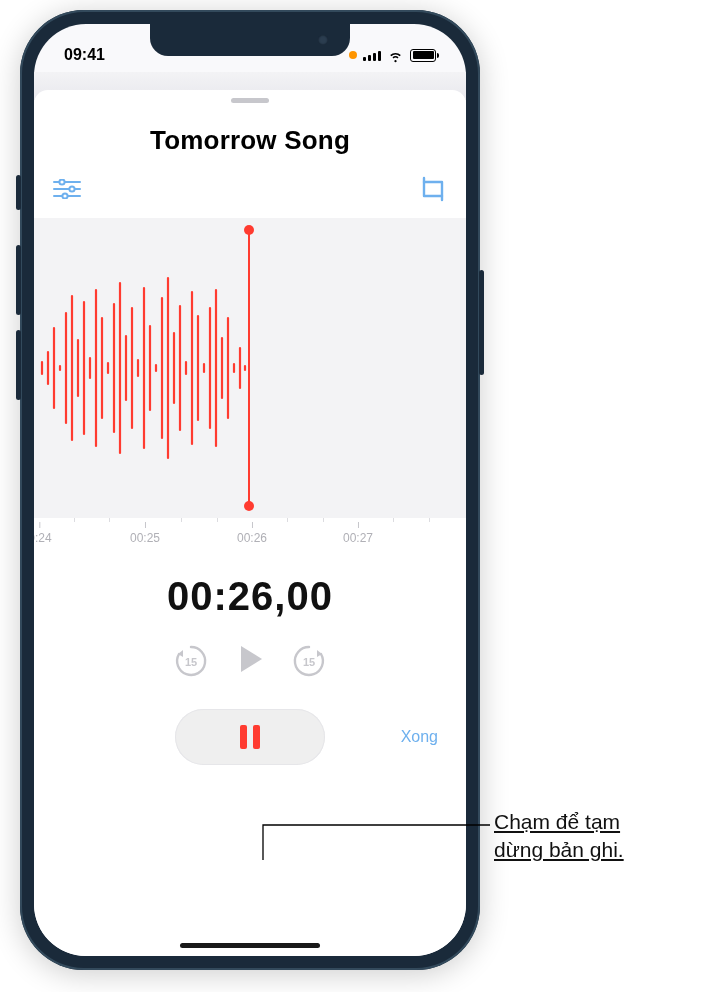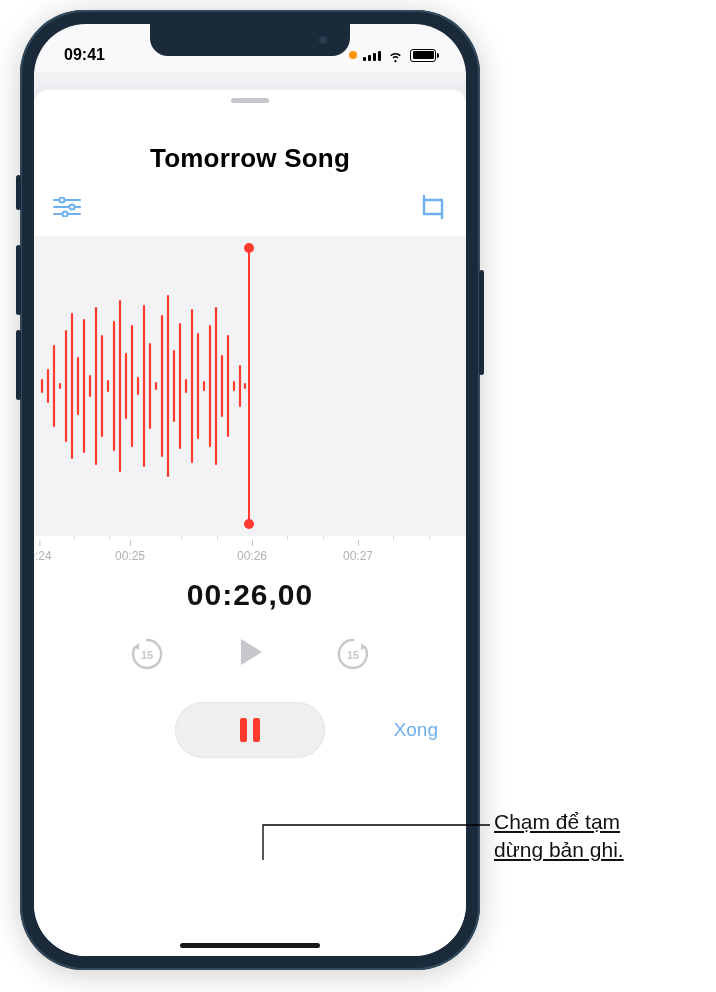--- a/index.html
+++ b/index.html
@@ -83,21 +83,21 @@
     border-top-left-radius: 14px;
     border-top-right-radius: 14px;
     margin-top: -10px;
     position: relative;
     display:flex; flex-direction:column;
   }
   .grabber {
     width: 38px; height: 5px; border-radius: 3px;
     background: #c7c7cc; margin: 8px auto 0;
   }
-  .title-block { text-align:center; margin-top:40px; }
+  .title-block { text-align:center; margin-top:22px; }
   .rec-title { font-size:26px; font-weight:700; color:#000; letter-spacing:0.2px;}
   .rec-meta  { font-size:15px; color:#8e8e93; margin-top:4px; font-weight:500;}
 
   .toolbar { display:flex; justify-content:space-between; padding:18px 18px 10px; }
   .ios-blue { color:#6eb0ee; }
   .icon-btn { width:30px;height:30px; display:flex;align-items:center;justify-content:center; }
 
   .waveform-area {
     position:relative;
     height:300px;
@@ -118,44 +118,44 @@
 
   .timeline {
     height:36px; display:flex; align-items:flex-start; position:relative;
     font-size:12px; color:#b0b0b6; padding-top:4px;
   }
   .timeline .tick { position:absolute; transform:translateX(-50%); }
   .timeline .tick::before { content:''; display:block; width:1px;height:6px;background:#c7c7cc;margin:0 auto 3px;}
   .timeline .minor { position:absolute; width:1px;height:4px;background:#dcdce0; top:0;}
 
   .big-timer {
-    text-align:center; font-size:30px; font-weight:600; color:#111;
-    margin-top:6px; font-variant-numeric:tabular-nums; letter-spacing:1px;
+    text-align:center; font-size:40px; font-weight:600; color:#111;
+    margin-top:20px; font-variant-numeric:tabular-nums; letter-spacing:1px;
   }
   .transport {
-    display:flex; justify-content:center; align-items:center; gap:68px;
+    display:flex; justify-content:center; align-items:center; gap:24px;
     margin-top:22px; color:#c2410c;
   }
   .transport .play-btn svg { width:36px;height:36px; }
   .skip-btn { position:relative; width:34px;height:34px; display:flex;align-items:center;justify-content:center;}
 
   .bottom-row {
     display:flex; align-items:center; justify-content:center;
     margin-top:28px; position:relative; padding:0 24px 0;
   }
   .pause-btn {
     width:150px; height:56px; border-radius:28px;
     background:#efefef; display:flex;align-items:center;justify-content:center;
     box-shadow: inset 0 0 0 1px #e6e6e9;
   }
   .pause-btn .bars { display:flex; gap:6px;}
   .pause-btn .bars span { width:7px;height:24px;border-radius:2px;background:#ff3b30;}
   .done-link {
     position:absolute; right:28px; top:50%; transform:translateY(-50%);
-    font-size:19px; color:#6eb0ee; font-weight:500;
+    font-size:16px; color:#6eb0ee; font-weight:500;
   }
 
   .home-indicator {
     position:absolute; bottom:8px; left:50%; transform:translateX(-50%);
     width:140px;height:5px;border-radius:3px;background:#000;opacity:.9;
   }
 
   
   .callout {
     position:absolute; left:494px; top:808px; width:210px;
@@ -279,21 +279,21 @@
       <div class="timeline">
         <span class="minor" style="left:40px"></span>
         <span class="minor" style="left:75px"></span>
         <span class="minor" style="left:147px"></span>
         <span class="minor" style="left:183px"></span>
         <span class="minor" style="left:253px"></span>
         <span class="minor" style="left:289px"></span>
         <span class="minor" style="left:359px"></span>
         <span class="minor" style="left:395px"></span>
         <span class="tick" style="left:6px">0:24</span>
-        <span class="tick" style="left:96px">00:25</span>
+        <span class="tick" style="left:111px">00:25</span>
         <span class="tick" style="left:218px">00:26</span>
         <span class="tick" style="left:324px">00:27</span>
       </div>
 
       <div class="big-timer">00:26,00</div>
 
       <div class="transport">
         <div class="skip-btn">
           <svg width="34" height="34" viewBox="0 0 34 34">
             <path d="M17 3 A14 14 0 1 1 5 10" stroke="#c7c7cc" stroke-width="2.4" fill="none" stroke-linecap="round"></path>

